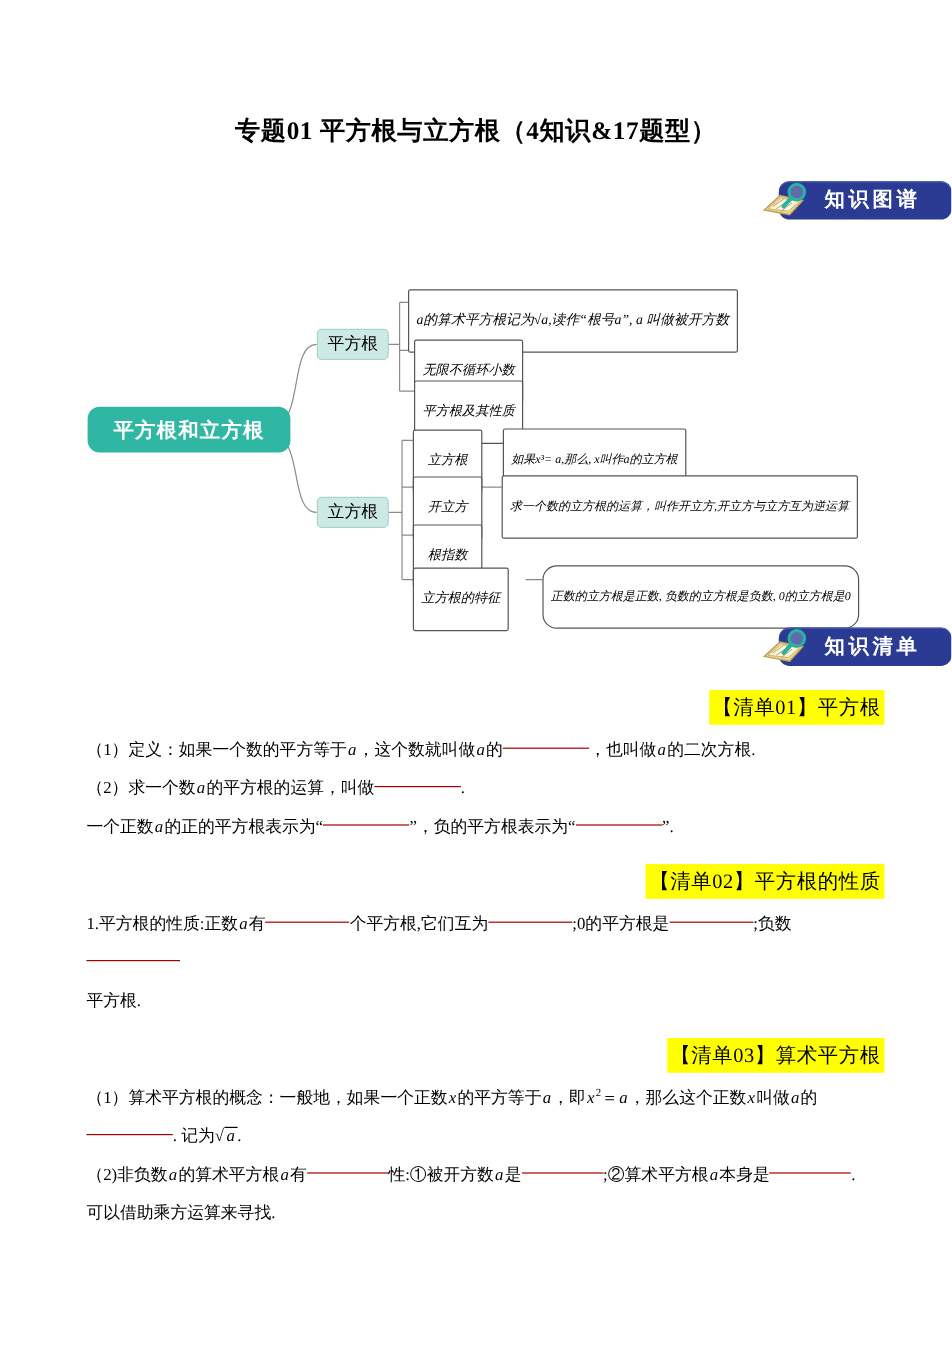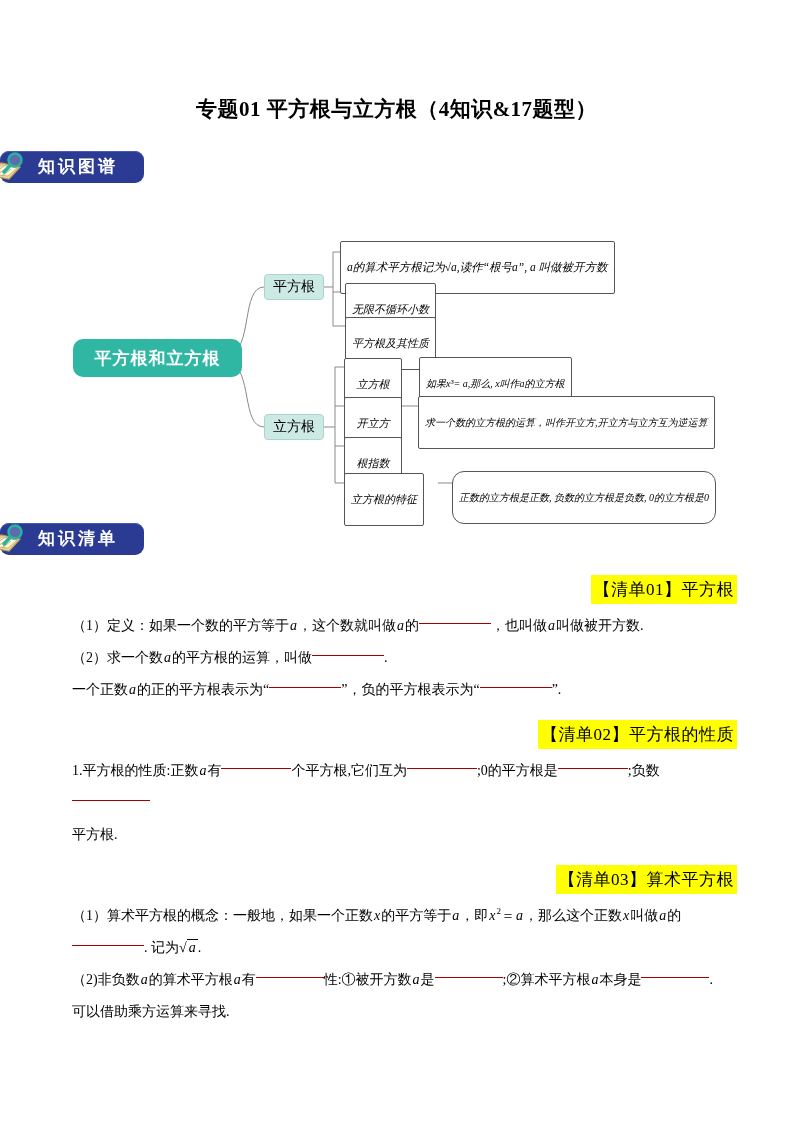--- a/index.html
+++ b/index.html
@@ -6,21 +6,21 @@
   .page {
     width:793px; height:1122px; margin:0 auto; position:relative;
     background:#ffffff; color:#000;
     font-family:"Liberation Serif","DejaVu Serif",serif;
     overflow:hidden;
   }
   .doc-title {
     padding-top:95px; text-align:center;
     font-size:21px; font-weight:bold; letter-spacing:0.5px;
   }
-  .banner-row { display:flex; justify-content:flex-start; }
+  .banner-row { display:flex; justify-content:flex-end; }
   .banner-row.first { margin-top:28px; }
   .banner-row.second { margin-top:6px; }
   .banner {
     position:relative; background:#2b3a92; color:#fff;
     border-radius:9px; font-size:17px; font-weight:bold;
     padding:5px 26px 5px 38px; letter-spacing:3px; line-height:22px;
     box-shadow:0 1px 0 #4a5ab5 inset;
   }
   .banner-icon { position:absolute; left:-18px; top:-2px; width:48px; height:38px; }
 
@@ -130,21 +130,21 @@
           <line x1="28.5" y1="16" x2="22" y2="23" stroke="#27b3a2" stroke-width="3.4" stroke-linecap="round"></line>
         </svg>
       </span>
       <span>知识清单</span>
     </div>
   </div>
 
   <div class="sections">
       <div class="sec">
         <div class="sec-header-row"><span class="sec-header">【清单01】平方根</span></div>
-        <div class="line"><span>（1）定义：如果一个数的平方等于</span><span class="mvar">a</span><span>，这个数就叫做</span><span class="mvar">a</span><span>的</span><span class="blank" style="width: 72px;">&nbsp;</span><span>，也叫做</span><span class="mvar">a</span><span>叫做被开方数.</span></div>
+        <div class="line"><span>（1）定义：如果一个数的平方等于</span><span class="mvar">a</span><span>，这个数就叫做</span><span class="mvar">a</span><span>的</span><span class="blank" style="width: 72px;">&nbsp;</span><span>，也叫做</span><span class="mvar">a</span><span>的二次方根.</span></div>
         <div class="line"><span>（2）求一个数</span><span class="mvar">a</span><span>的平方根的运算，叫做</span><span class="blank" style="width: 72px;">&nbsp;</span><span>.</span></div>
         <div class="line"><span>一个正数</span><span class="mvar">a</span><span>的正的平方根表示为“</span><span class="blank" style="width: 72px;">&nbsp;</span><span>”，负的平方根表示为“</span><span class="blank" style="width: 72px;">&nbsp;</span><span>”.</span></div>
       </div>
       <div class="sec">
         <div class="sec-header-row"><span class="sec-header">【清单02】平方根的性质</span></div>
         <div class="line"><span>1.平方根的性质:正数</span><span class="mvar">a</span><span>有</span><span class="blank" style="width: 70px;">&nbsp;</span><span>个平方根,它们互为</span><span class="blank" style="width: 70px;">&nbsp;</span><span>;0的平方根是</span><span class="blank" style="width: 70px;">&nbsp;</span><span>;负数</span><span class="blank" style="width: 78px;">&nbsp;</span></div>
         <div class="line"><span>平方根.</span></div>
       </div>
       <div class="sec">
         <div class="sec-header-row"><span class="sec-header">【清单03】算术平方根</span></div>

